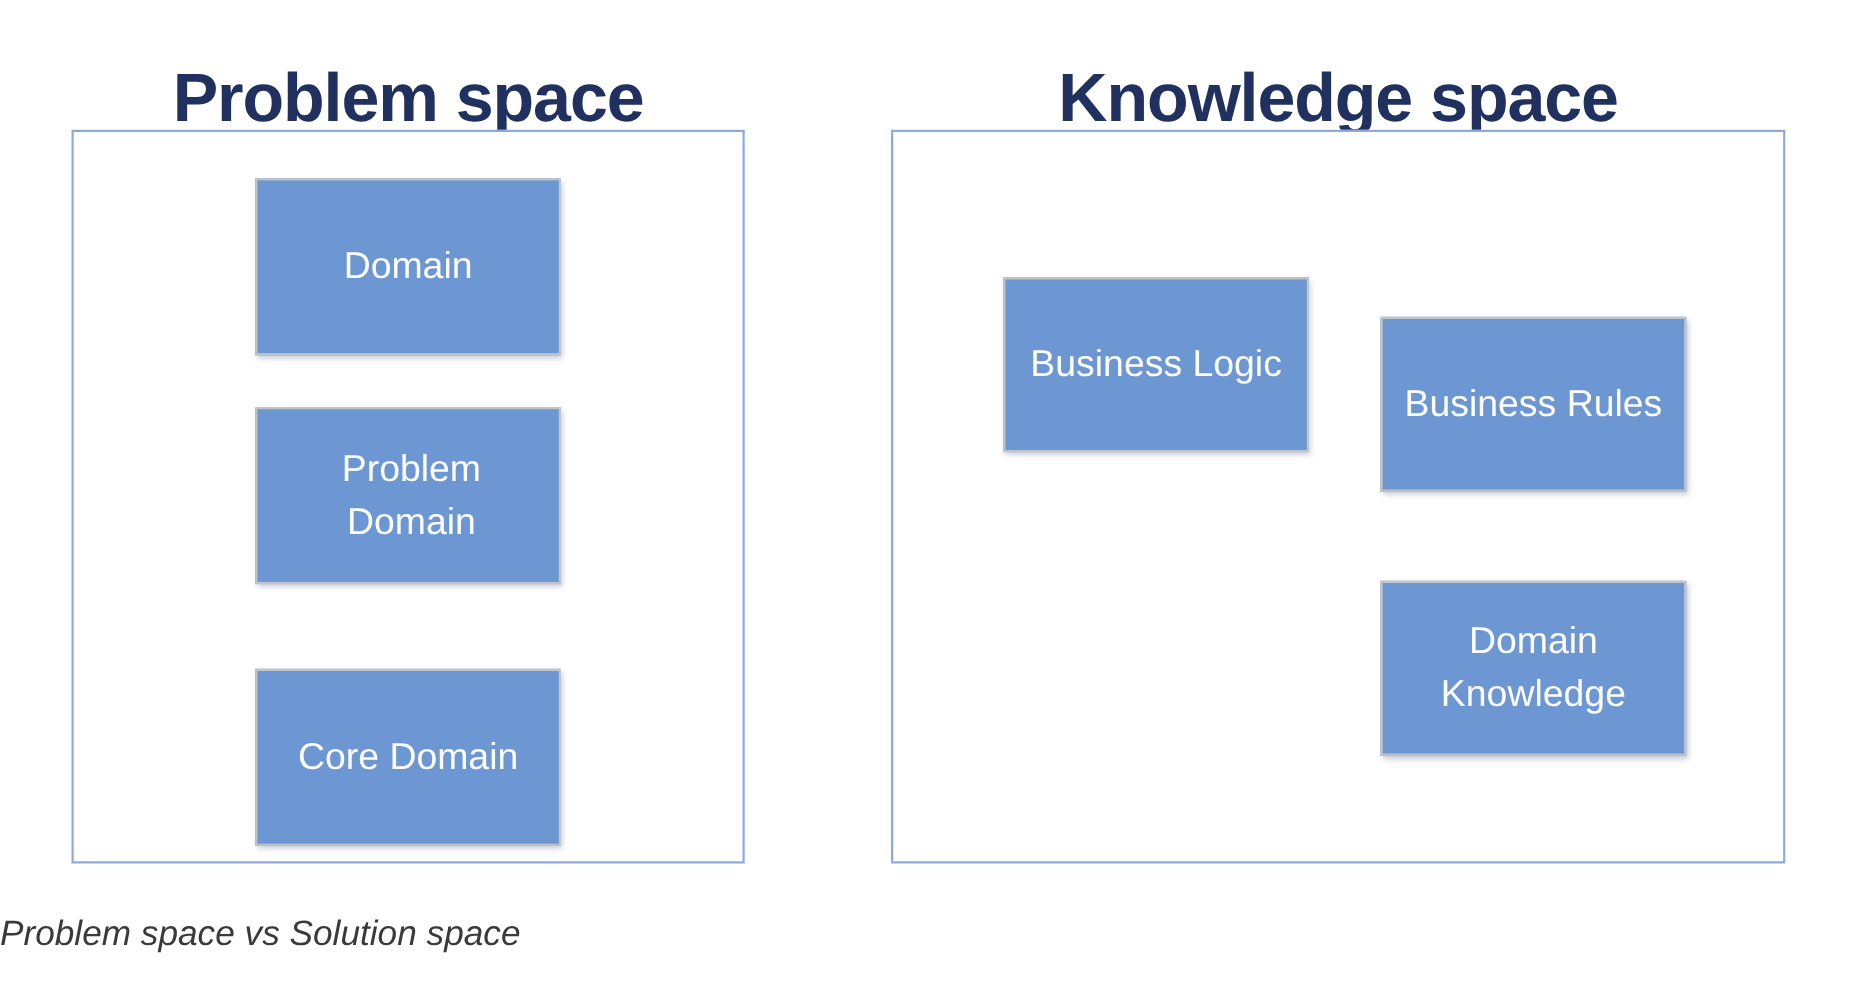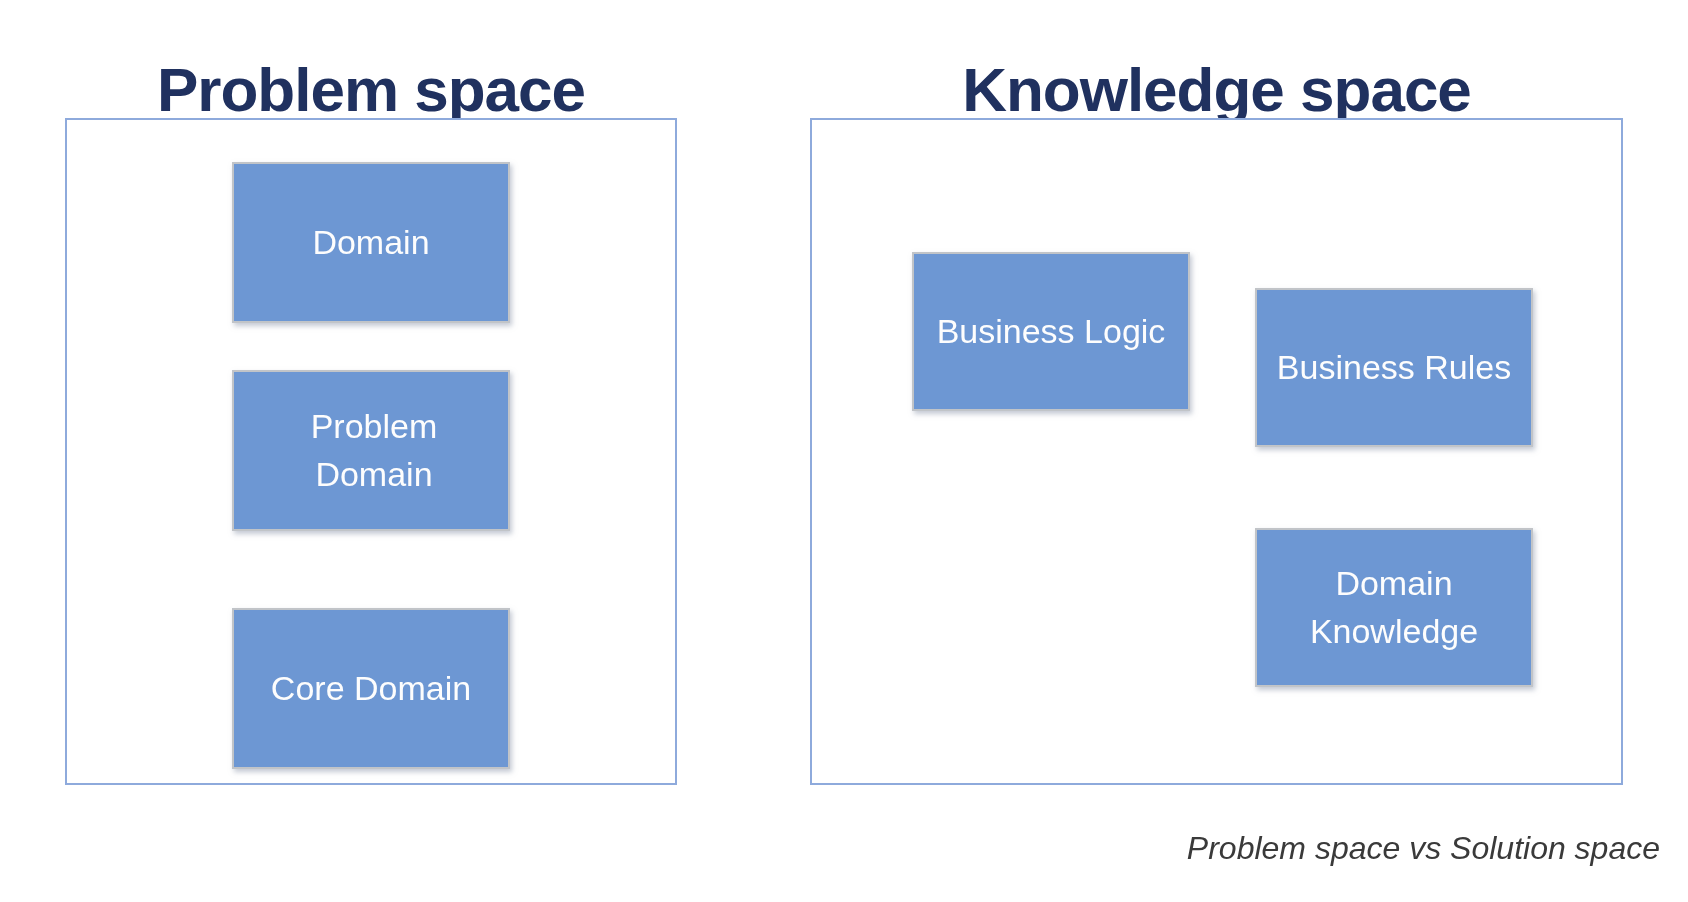--- a/index.html
+++ b/index.html
@@ -67,21 +67,21 @@
   .col-1 { left: 100px; }
   .col-2 { left: 443px; margin-top: 36px; }
   .row-1 { top: 132px; }
   .row-2 { top: 372px; }
 
   .caption {
     position: absolute;
     top: 830px;
     left: 0;
     width: 1660px;
-    text-align: right;
+    text-align: left;
     font-size: 32px;
     font-style: italic;
     color: var(--caption-color, #3A3A3A);
   }
 </style>
 </head>
 <body>
 
 <div class="canvas">
 

